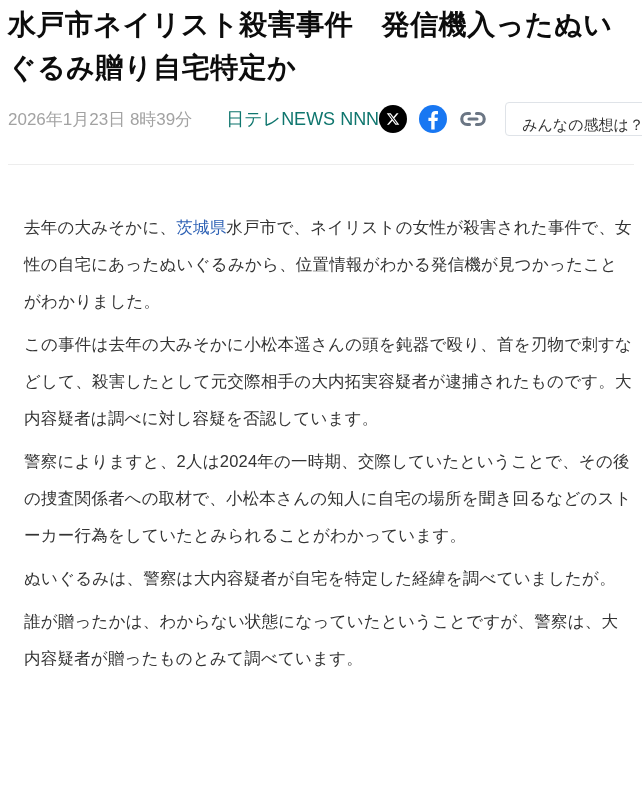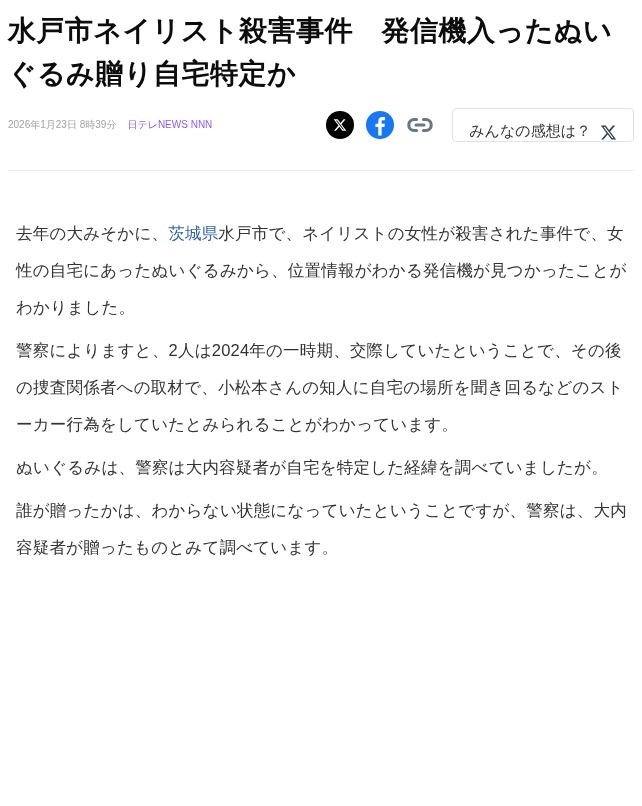--- a/index.html
+++ b/index.html
@@ -13,42 +13,42 @@
     width: 642px;
     min-height: 806px;
     overflow: hidden;
   }
   .container {
     padding: 0 8px;
   }
   
   .article-title {
     margin: 0;
-    padding-top: 9px;
+    padding-top: 3px;
     font-size: 28px;
     line-height: 43px;
     font-weight: 700;
     color: #0c0c0c;
     letter-spacing: 0.5px;
   }
   .meta-row {
     margin-top: 12px;
     height: 36px;
     display: flex;
     align-items: center;
   }
   .meta-date {
-    font-size: 10px;
+    font-size: 17px;
     color: #a2a2a2;
     white-space: nowrap;
   }
   .meta-source {
-    font-size: 10px;
-    color: #8b5cf6;
-    margin-left: 11px;
+    font-size: 18px;
+    color: #0f766e;
+    margin-left: 34px;
     white-space: nowrap;
     text-decoration: none;
     cursor: pointer;
   }
   .share-group {
     margin-left: auto;
     display: flex;
     align-items: center;
   }
   .circle-icon {
@@ -90,21 +90,21 @@
   .divider {
     border: none;
     border-top: 1px solid #ededed;
     margin: 27px 0 0 0;
   }
   
   .article-body {
     margin-top: 44px;
   }
   .article-body p {
-    margin: 0 0 6px 8px;
+    margin: 0 0 6px 16px;
     font-size: 16.5px;
     line-height: 37px;
     color: #333333;
     letter-spacing: 0.2px;
     word-break: break-all;
   }
   .inline-link {
     color: #2f62b5;
     text-decoration: none;
     cursor: pointer;
@@ -162,20 +162,21 @@
   </div>
 
   <hr class="divider">
 
   <div class="article-body">
 
     <p>
       <span>去年の大みそかに、</span><a class="inline-link">茨城県</a><span>水戸市で、ネイリストの女性が殺害された事件で、女性の自宅にあったぬいぐるみから、位置情報がわかる発信機が見つかったことがわかりました。</span>
     </p>
 
+    <p>この事件は去年の大みそかに小松本遥さんの頭を鈍器で殴り、首を刃物で刺すなどして、殺害したとして元交際相手の大内拓実容疑者が逮捕されたものです。大内容疑者は調べに対し容疑を否認しています。</p>
 
     <p>警察によりますと、2人は2024年の一時期、交際していたということで、その後の捜査関係者への取材で、小松本さんの知人に自宅の場所を聞き回るなどのストーカー行為をしていたとみられることがわかっています。</p>
 
 
     <p>ぬいぐるみは、警察は大内容疑者が自宅を特定した経緯を調べていましたが。</p>
 
     <p>誰が贈ったかは、わからない状態になっていたということですが、警察は、大内容疑者が贈ったものとみて調べています。</p>
 
   </div>
 

